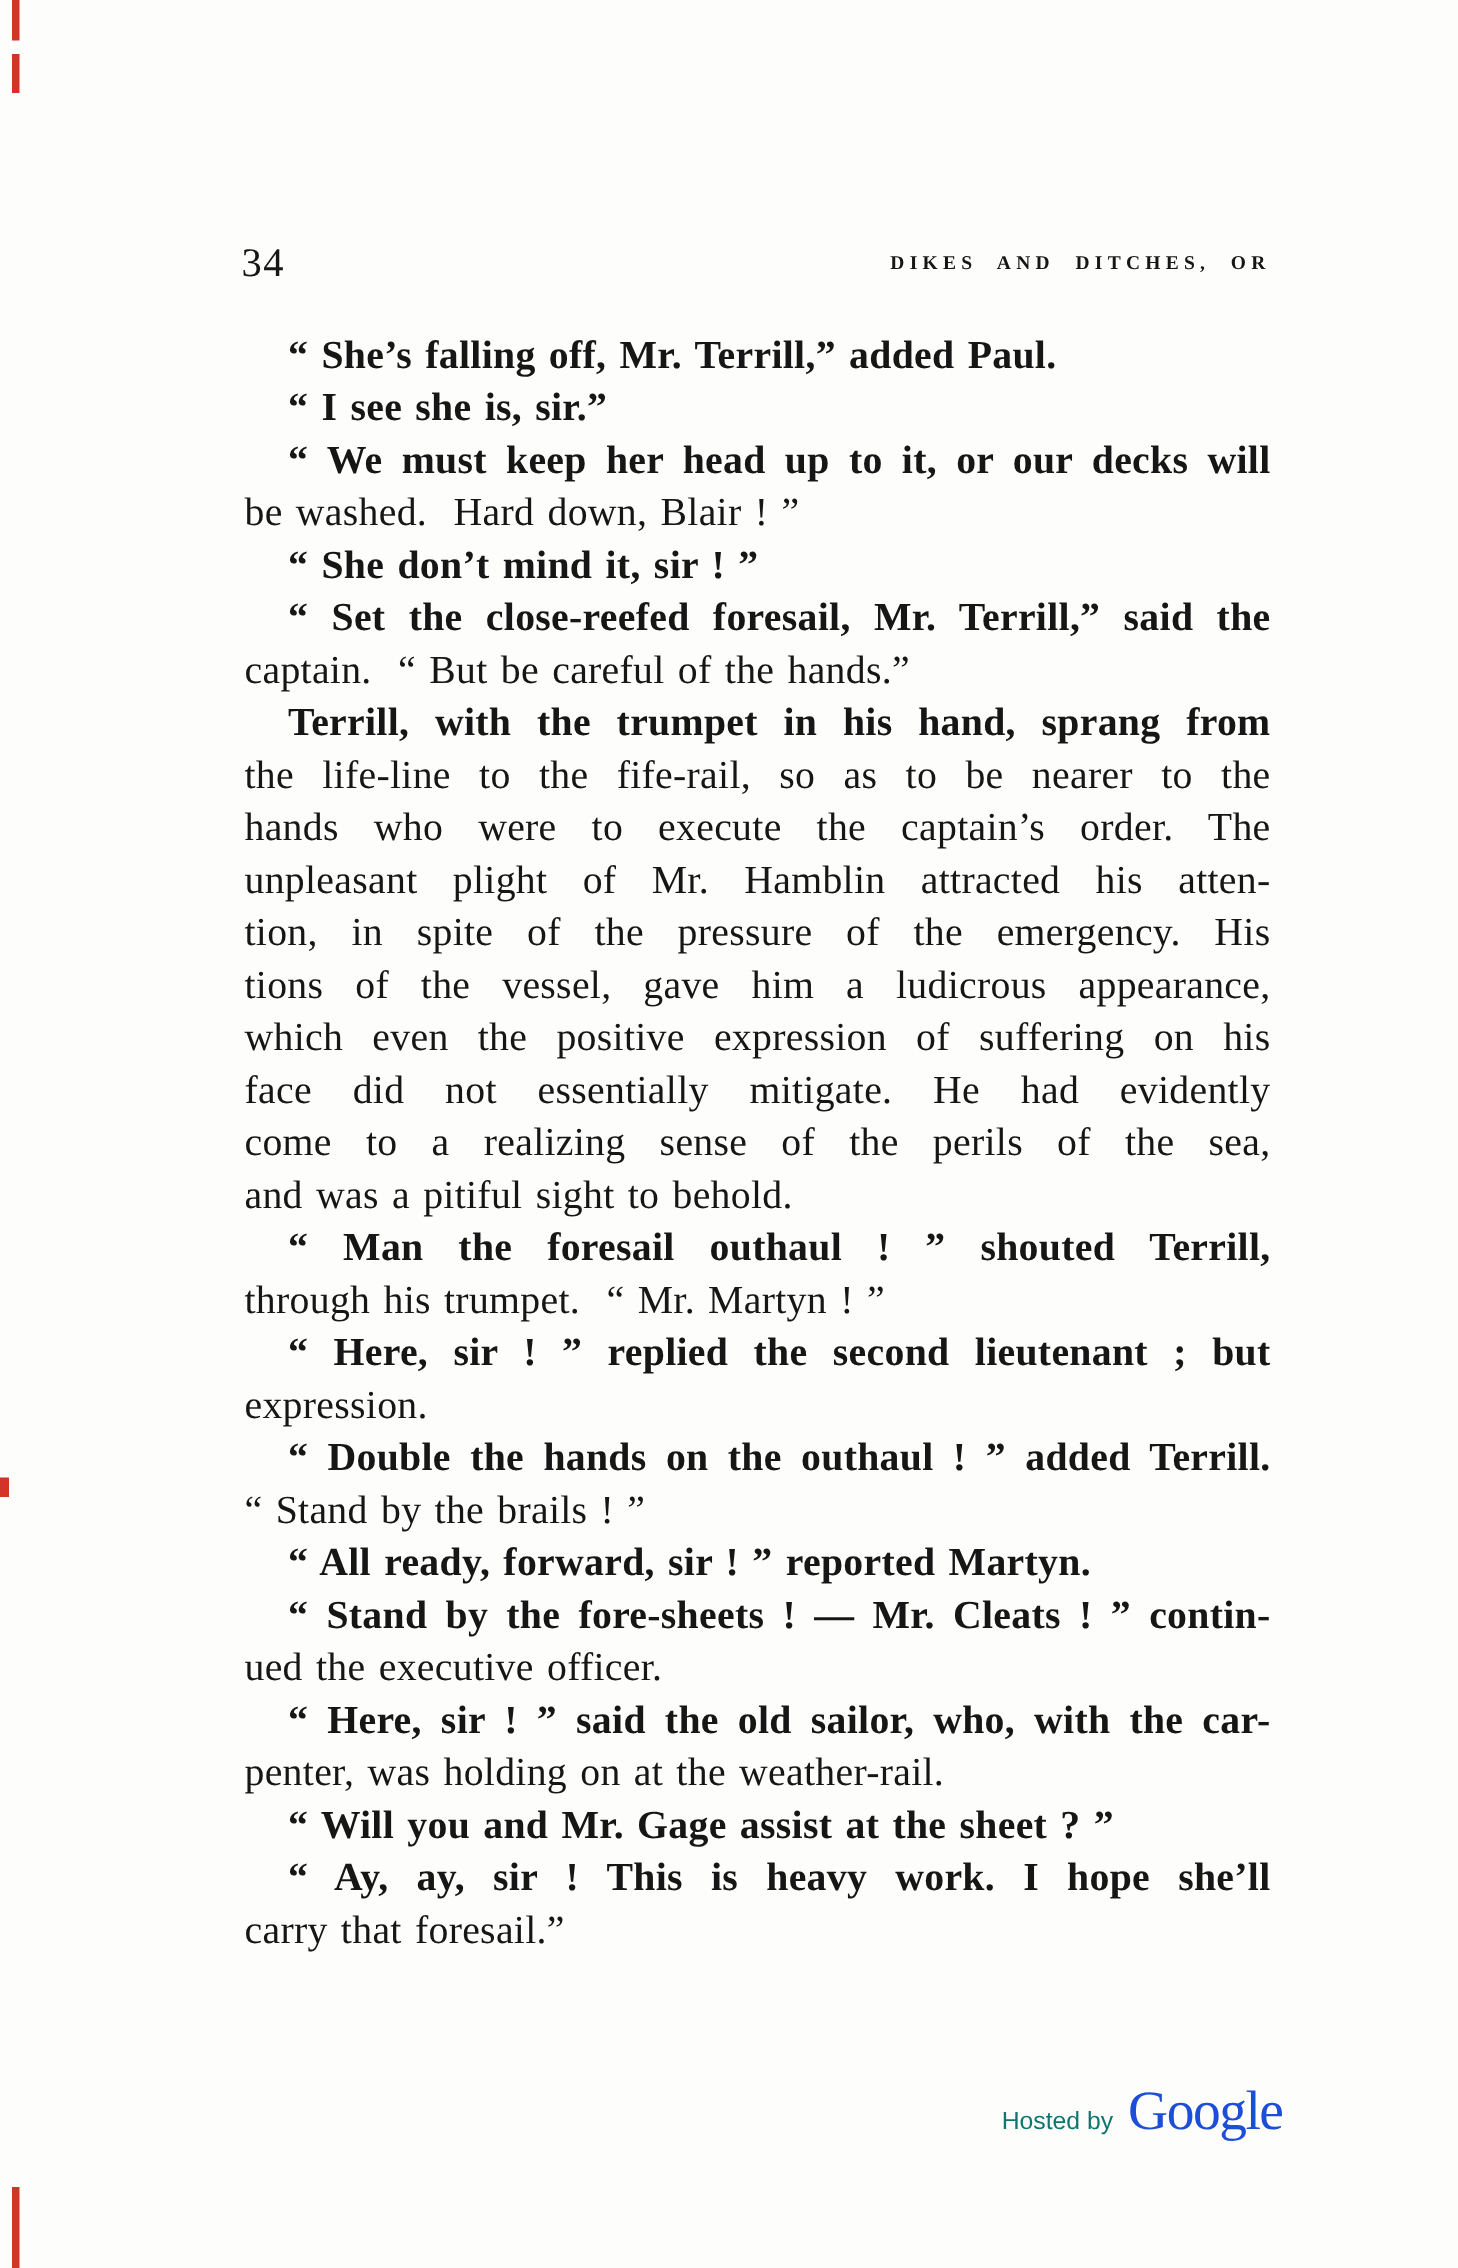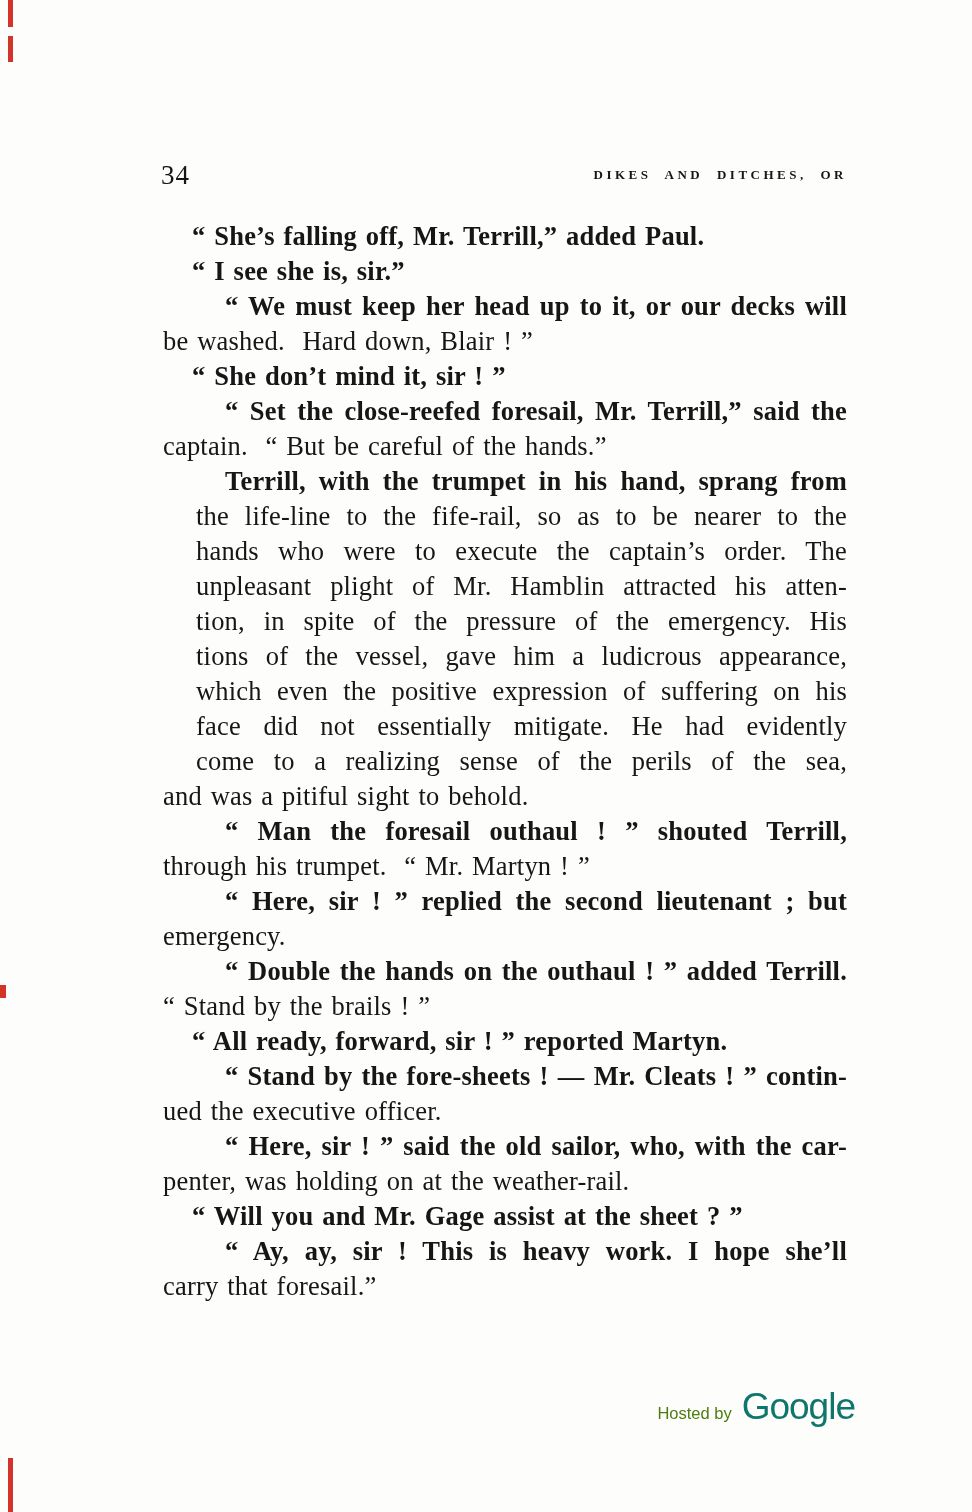--- a/index.html
+++ b/index.html
@@ -24,33 +24,33 @@
   }
   .text-block{
     position:absolute;left:163px;top:219px;width:684px;
   }
   .ln{
     font-size:26.5px;line-height:35px;height:35px;
     letter-spacing:0.2px;word-spacing:2px;
     overflow:visible;
   }
   .i{padding-left:29px;font-weight:bold;}
-  .j{text-align:justify;text-align-last:justify;margin-left:33px;}
+  .j{text-align:justify;text-align-last:justify;}
   .footer{
     position:absolute;top:1386px;right:150px;
     white-space:nowrap;
   }
   .hosted{
     font-family:"Liberation Sans", sans-serif;
-    font-size:16.5px;color:#4d7c0f;
+    font-size:16.5px;color:#0f766e;
     vertical-align:baseline;
   }
   .google{
-    font-family:Liberation Sans, sans-serif;
-    font-size:37px;color:#0f766e;
+    font-family:Liberation Serif, serif;
+    font-size:37px;color:#1d4ed8;
     letter-spacing:-1px;
     vertical-align:baseline;
     margin-left:6px;
   }
   .mark{position:absolute;background:#d2342a;}
   .m1{left:8px;top:0;width:5px;height:27px;}
   .m2{left:8px;top:36px;width:5px;height:26px;}
   .m3{left:0;top:985px;width:6px;height:13px;}
   .m4{left:8px;top:1458px;width:5px;height:54px;}
 </style>
@@ -81,21 +81,21 @@
     <div class="ln j">unpleasant plight of Mr. Hamblin attracted his atten-</div>
     <div class="ln j">tion, in spite of the pressure of the emergency.  His</div>
     <div class="ln j">tions of the vessel, gave him a ludicrous appearance,</div>
     <div class="ln j">which even the positive expression of suffering on his</div>
     <div class="ln j">face did not essentially mitigate.  He had evidently</div>
     <div class="ln j">come to a realizing sense of the perils of the sea,</div>
     <div class="ln">and was a pitiful sight to behold.</div>
     <div class="ln i j">“ Man the foresail outhaul ! ” shouted Terrill,</div>
     <div class="ln">through his trumpet.&nbsp; “ Mr. Martyn ! ”</div>
     <div class="ln i j">“ Here, sir ! ” replied the second lieutenant ; but</div>
-    <div class="ln">emergency.</div>
+    <div class="ln">expression.</div>
     <div class="ln i j">“ Double the hands on the outhaul ! ” added Terrill.</div>
     <div class="ln">“ Stand by the brails ! ”</div>
     <div class="ln i">“ All ready, forward, sir ! ” reported Martyn.</div>
     <div class="ln i j">“ Stand by the fore-sheets ! — Mr. Cleats ! ” contin-</div>
     <div class="ln">ued the executive officer.</div>
     <div class="ln i j">“ Here, sir ! ” said the old sailor, who, with the car-</div>
     <div class="ln">penter, was holding on at the weather-rail.</div>
     <div class="ln i">“ Will you and Mr. Gage assist at the sheet ? ”</div>
     <div class="ln i j">“ Ay, ay, sir !  This is heavy work.  I hope she’ll</div>
     <div class="ln">carry that foresail.”</div>

